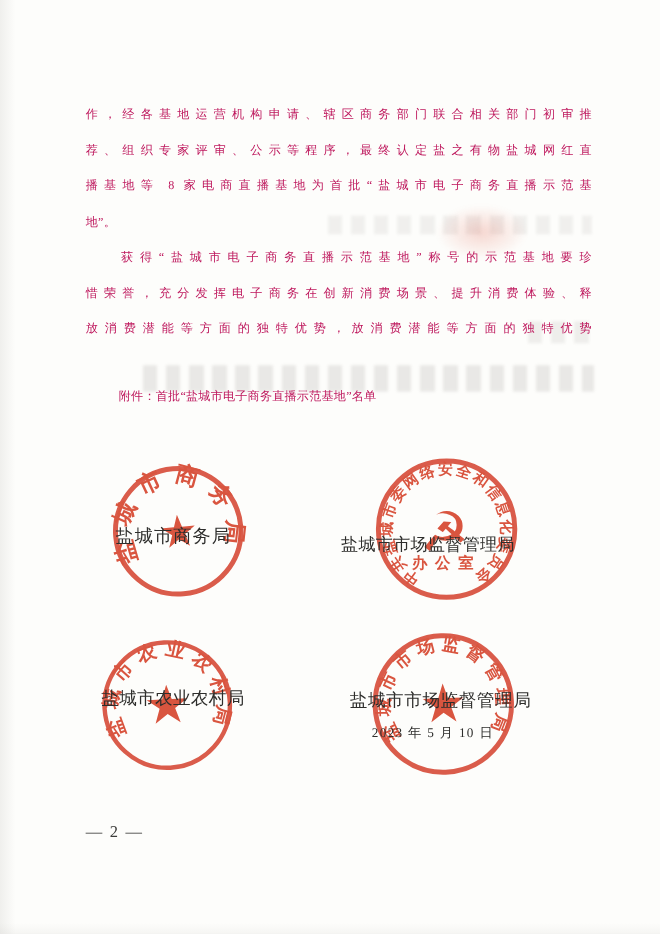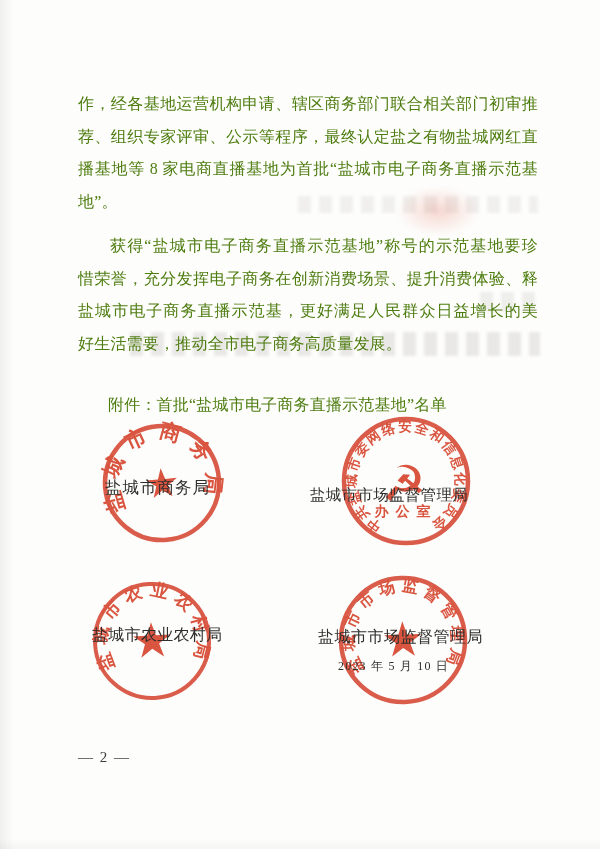--- a/index.html
+++ b/index.html
@@ -17,30 +17,30 @@
     content: "";
     position: absolute; inset: 0; pointer-events: none;
     background:
       linear-gradient(90deg, rgba(120,118,112,0.10), rgba(0,0,0,0) 14px),
       linear-gradient(0deg, rgba(120,118,112,0.06), rgba(0,0,0,0) 10px);
   }
 
   
   .body-col { position: absolute; left: 78px; top: 88px; width: 460px; }
   .line {
-    font-size: 16px;
+    font-size: 11px;
     line-height: 32.5px;
     letter-spacing: 0.2px;
     text-align: justify;
     text-align-last: justify;
     white-space: normal;
-    color: #4d7c0f;
+    color: #be185d;
   }
   .line.lastline { text-align-last: left; }
-  .line.indent { padding-left: 32px; margin-top: 12px; }
+  .line.indent { padding-left: 32px; }
   .attachment-block { margin-top: 29px; }
   .attachment-block .line { text-align-last: left; padding-left: 30px; }
 
   
   .ghost {
     position: absolute; pointer-events: none;
     filter: blur(1.6px);
   }
   .ghost-band {
     background: repeating-linear-gradient(90deg,
@@ -121,22 +121,21 @@
   <div class="body-col">
     <div>
       <div class="line">作，经各基地运营机构申请、辖区商务部门联合相关部门初审推</div>
       <div class="line">荐、组织专家评审、公示等程序，最终认定盐之有物盐城网红直</div>
       <div class="line">播基地等 8 家电商直播基地为首批“盐城市电子商务直播示范基</div>
       <div class="line lastline">地”。</div>
     </div>
     <div>
       <div class="line indent">获得“盐城市电子商务直播示范基地”称号的示范基地要珍</div>
       <div class="line">惜荣誉，充分发挥电子商务在创新消费场景、提升消费体验、释</div>
-      <div class="line">盐城市电子商务直播示范基，更好满足人民群众日益增长的美</div>
-      <div class="line lastline">好生活需要，推动全市电子商务高质量发展。</div>
+      <div class="line">放消费潜能等方面的独特优势，放消费潜能等方面的独特优势</div>
     </div>
     <div class="attachment-block">
       <div class="line">附件：首批“盐城市电子商务直播示范基地”名单</div>
     </div>
   </div>
 
   <div class="seal seal-1">
     <svg viewBox="0 0 130 130">
       <defs>
         <path id="arcA" d="M 25.1 83.6 A 44 44 0 1 1 104.9 83.6" fill="none"></path>

